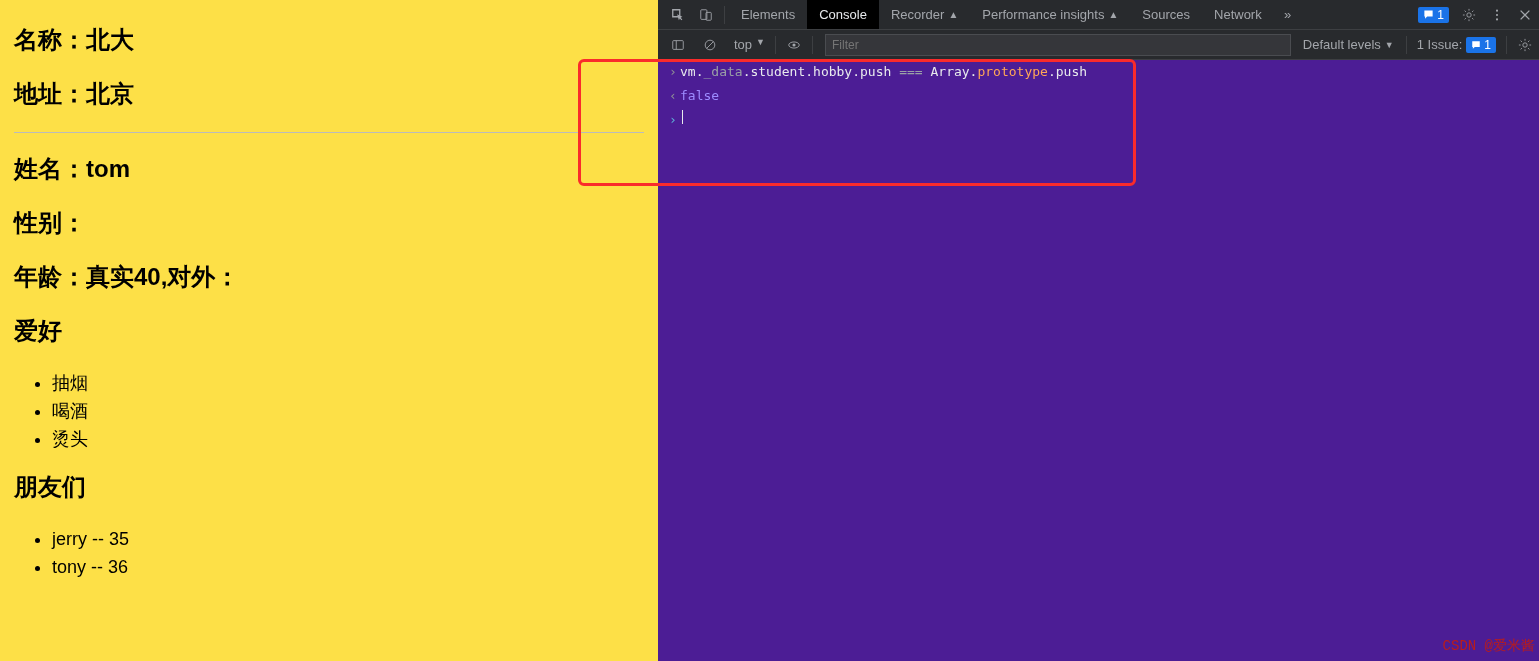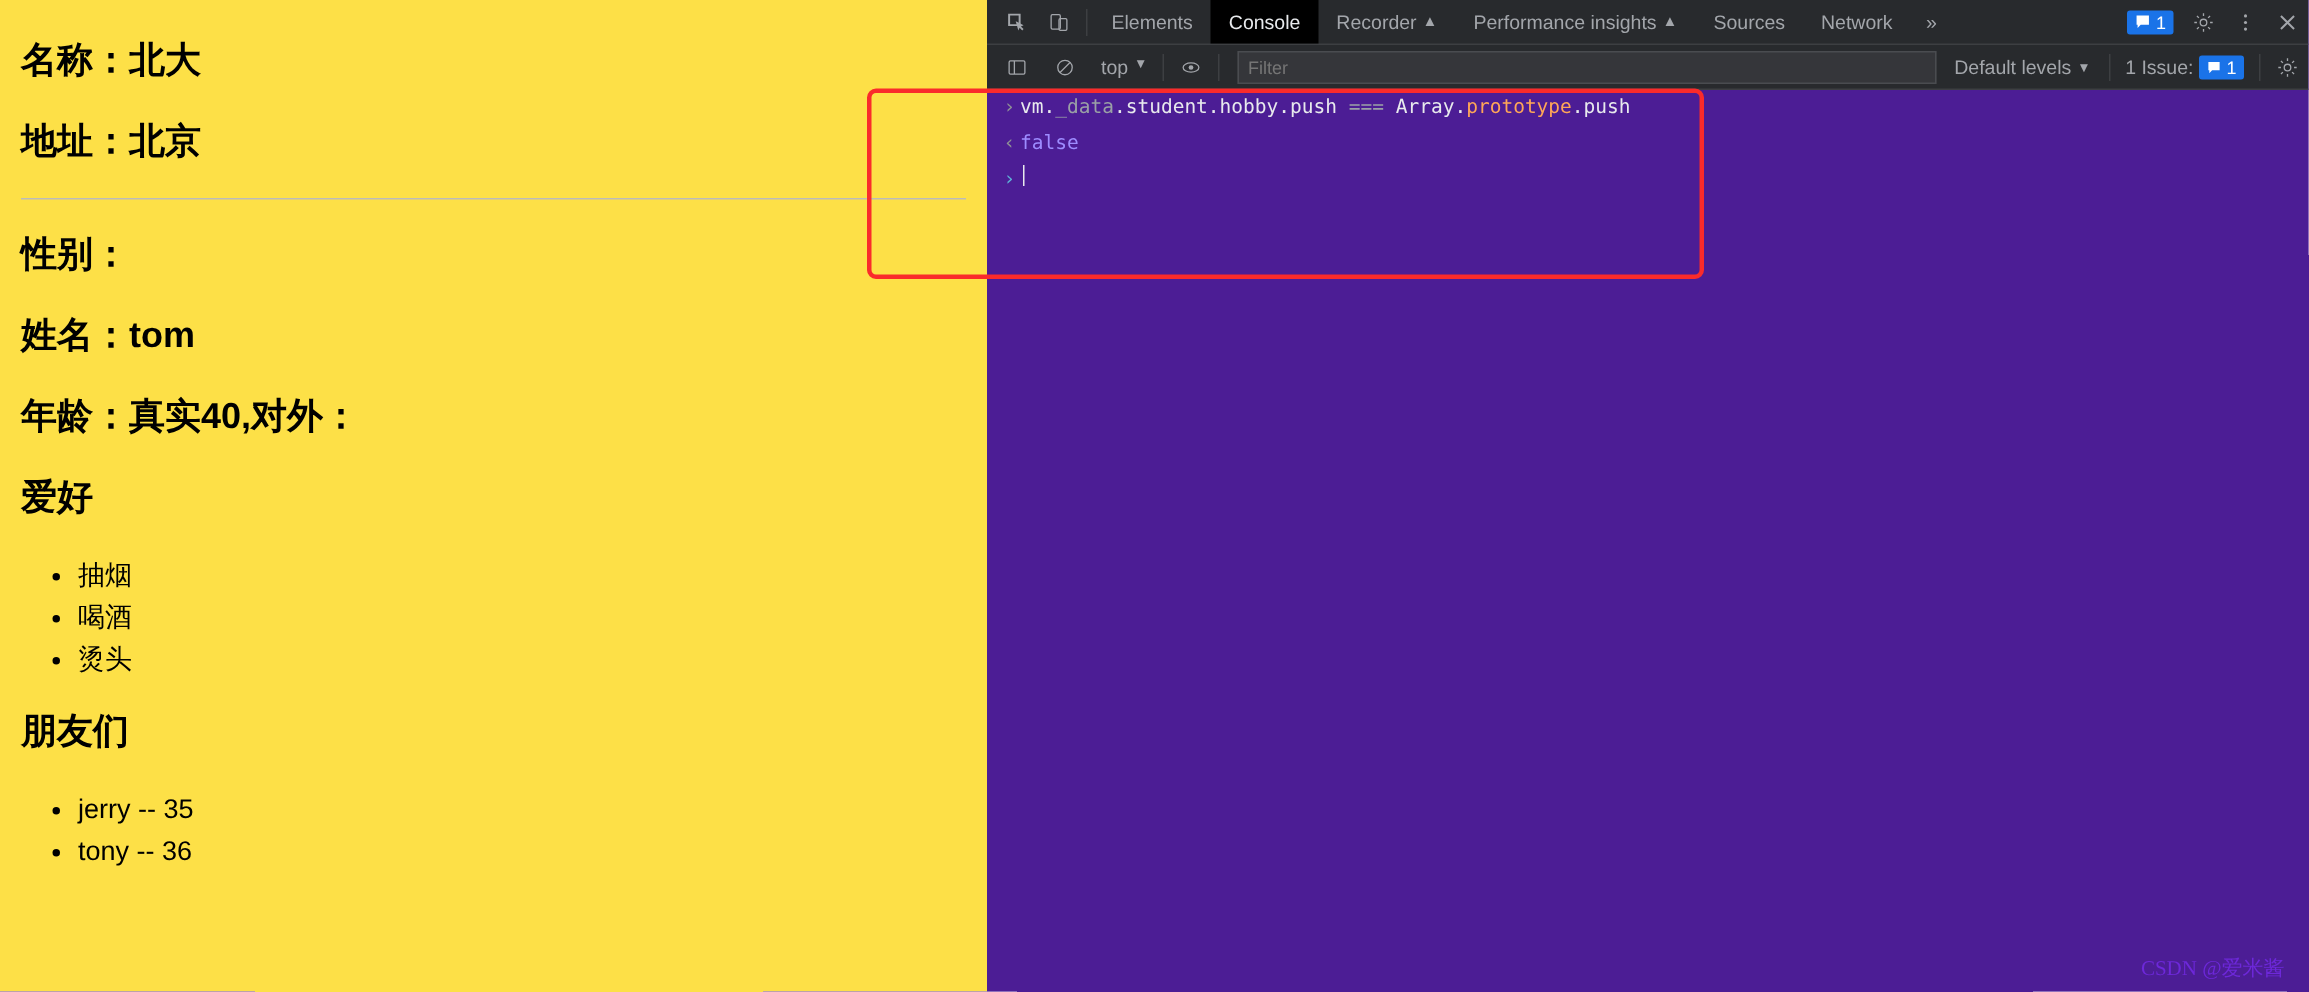--- a/index.html
+++ b/index.html
@@ -133,43 +133,43 @@
     height: 14px; margin-left:2px;
   }
   .red-box {
     position: absolute;
     border: 3px solid #fa2b2b;
     border-radius: 6px;
     pointer-events: none;
   }
   .watermark {
     position: absolute;
-    right: 16px; bottom: 6px;
-    color: #6d28d9;
+    right: 4px; bottom: 6px;
+    color: #b91c1c;
     font-size: 14px;
-    font-family: Liberation Serif, serif;
+    font-family: Liberation Mono, monospace;
   }
   svg.ic { width:14px; height:14px; }
 </style>
 </head>
 <body>
 
 <div class="page">
   <h2>
     <span>名称：</span><span>北大</span>
   </h2>
   <h2>
     <span>地址：</span><span>北京</span>
   </h2>
   <hr>
   <h2>
+    <span>姓名：</span><span>tom</span>
+  </h2>
+  <h2>
     <span>性别：</span><span></span>
-  </h2>
-  <h2>
-    <span>姓名：</span><span>tom</span>
   </h2>
   <h2>
     <span>年龄：</span><span>真实40,对外：</span>
   </h2>
   <h2>爱好</h2>
   <ul>
     <li>抽烟</li>
     <li>喝酒</li>
     <li>烫头</li>
   </ul>

